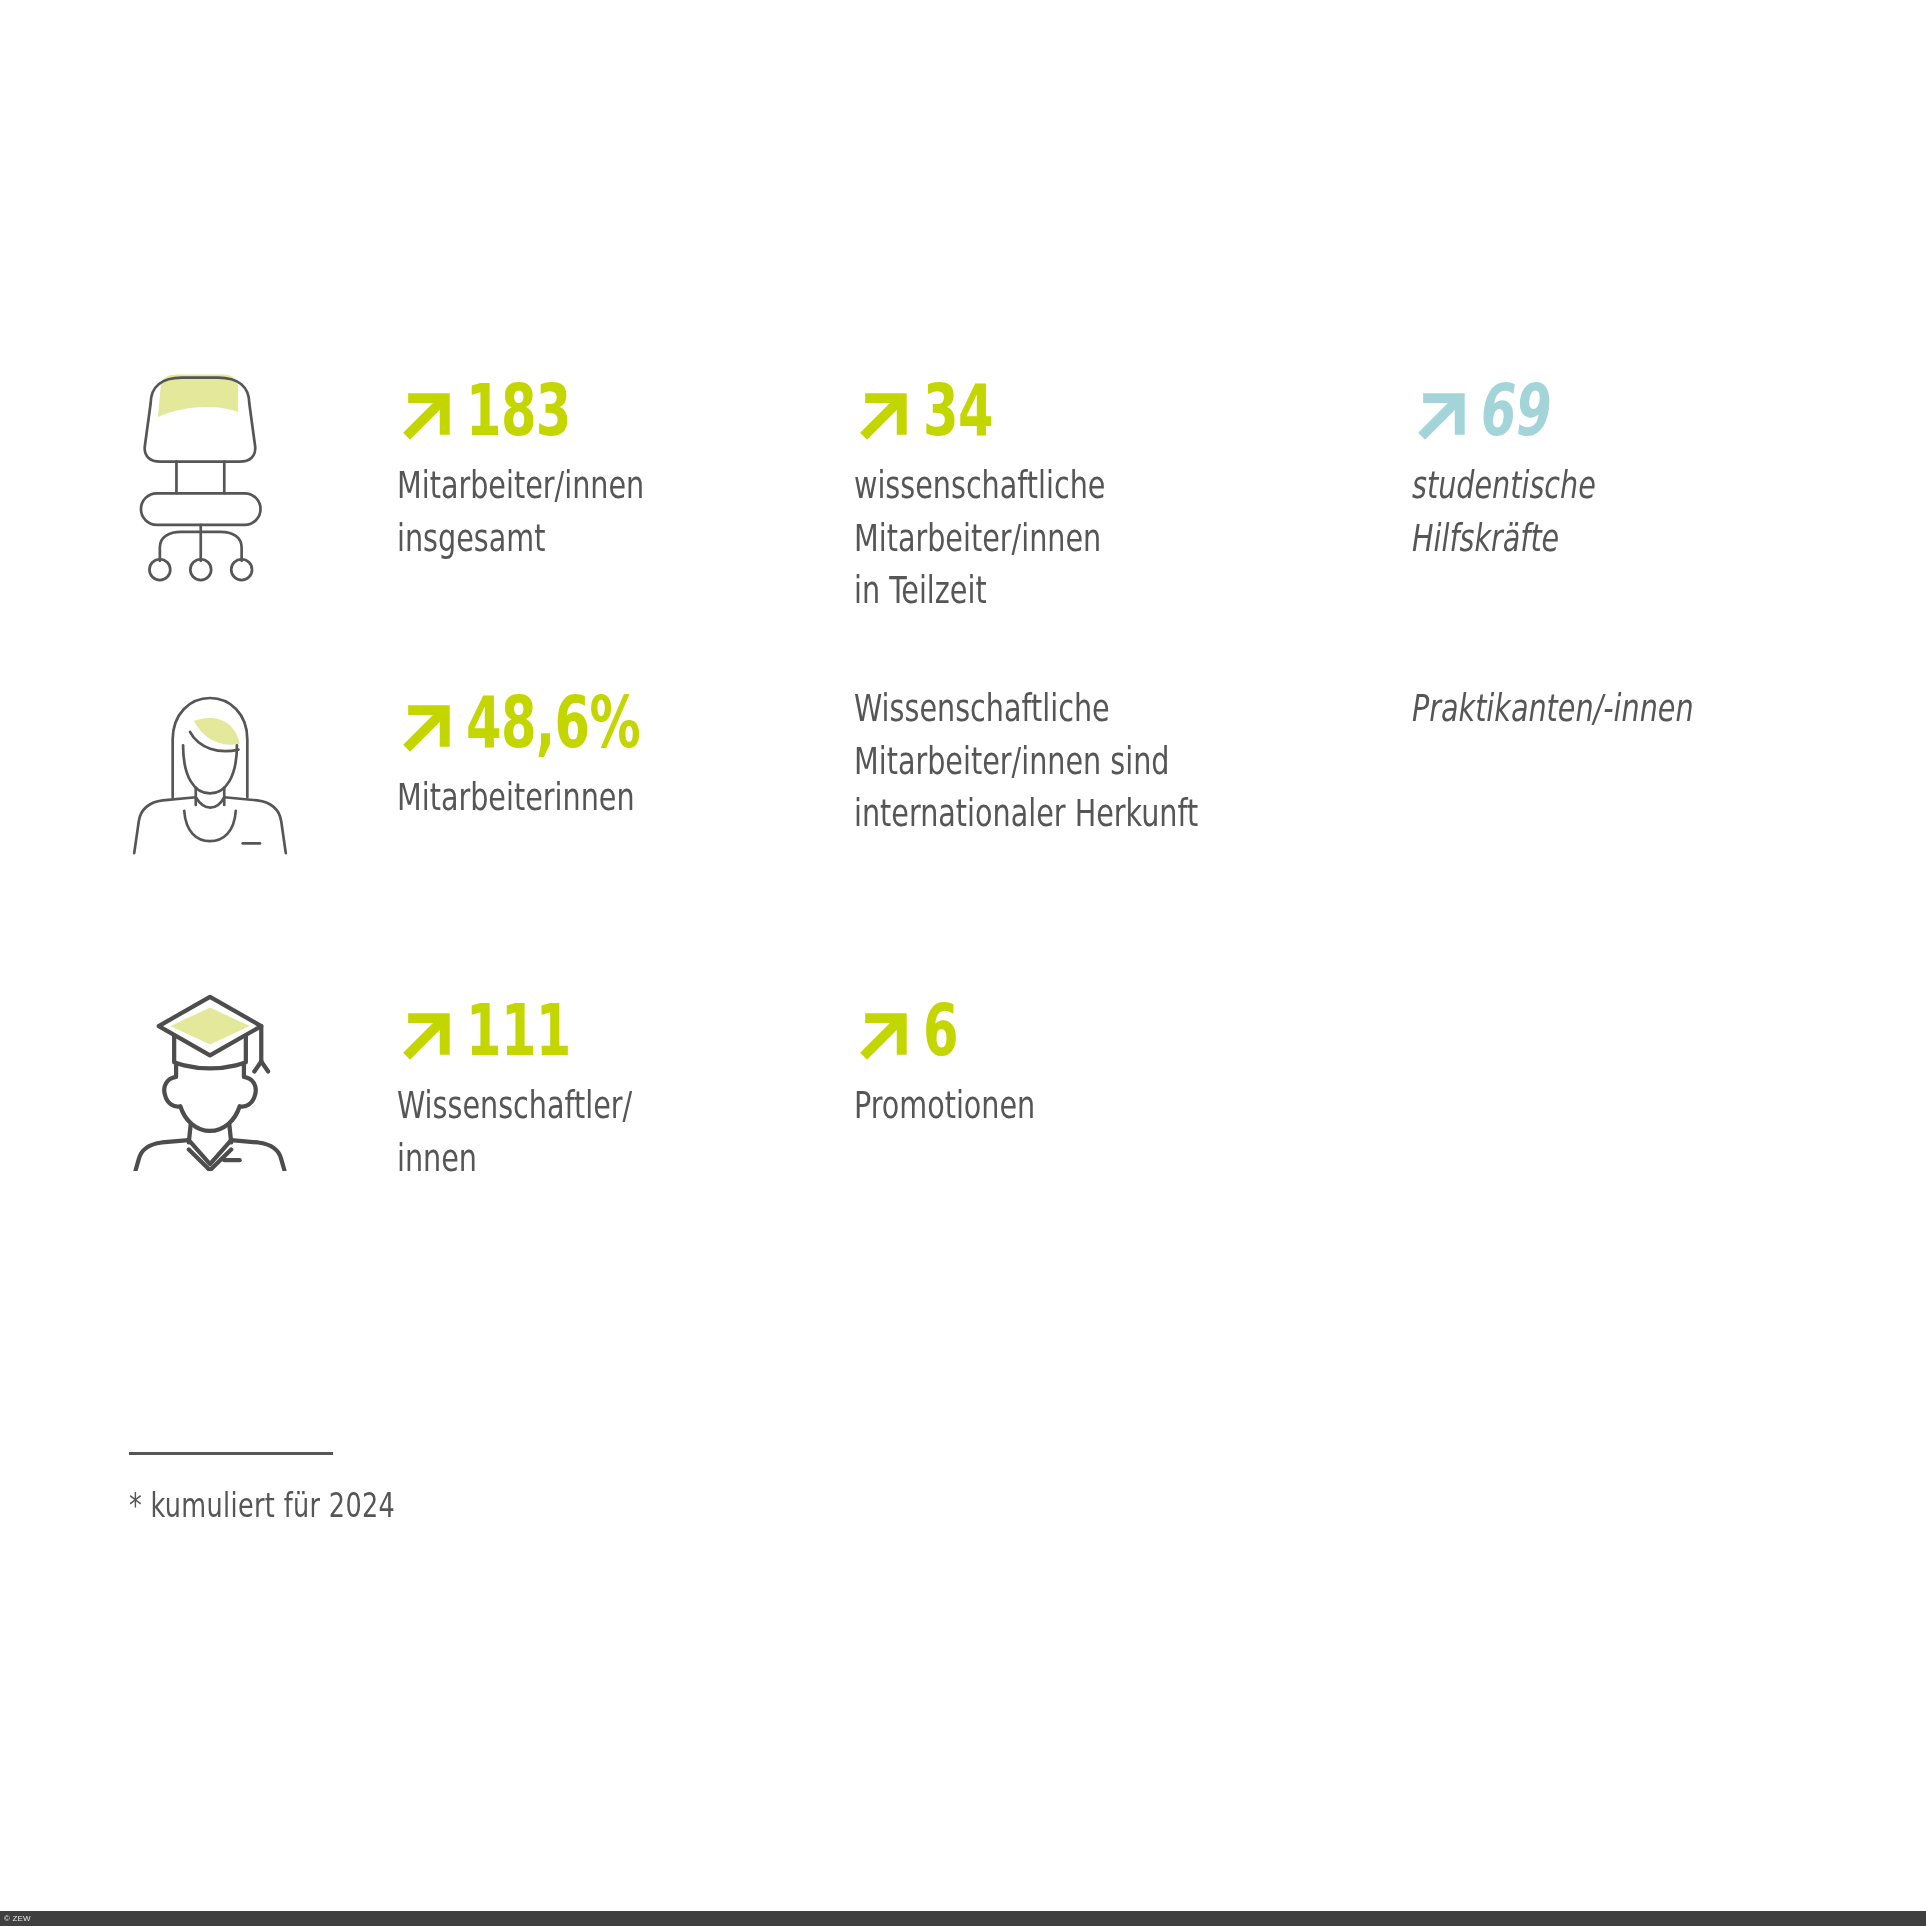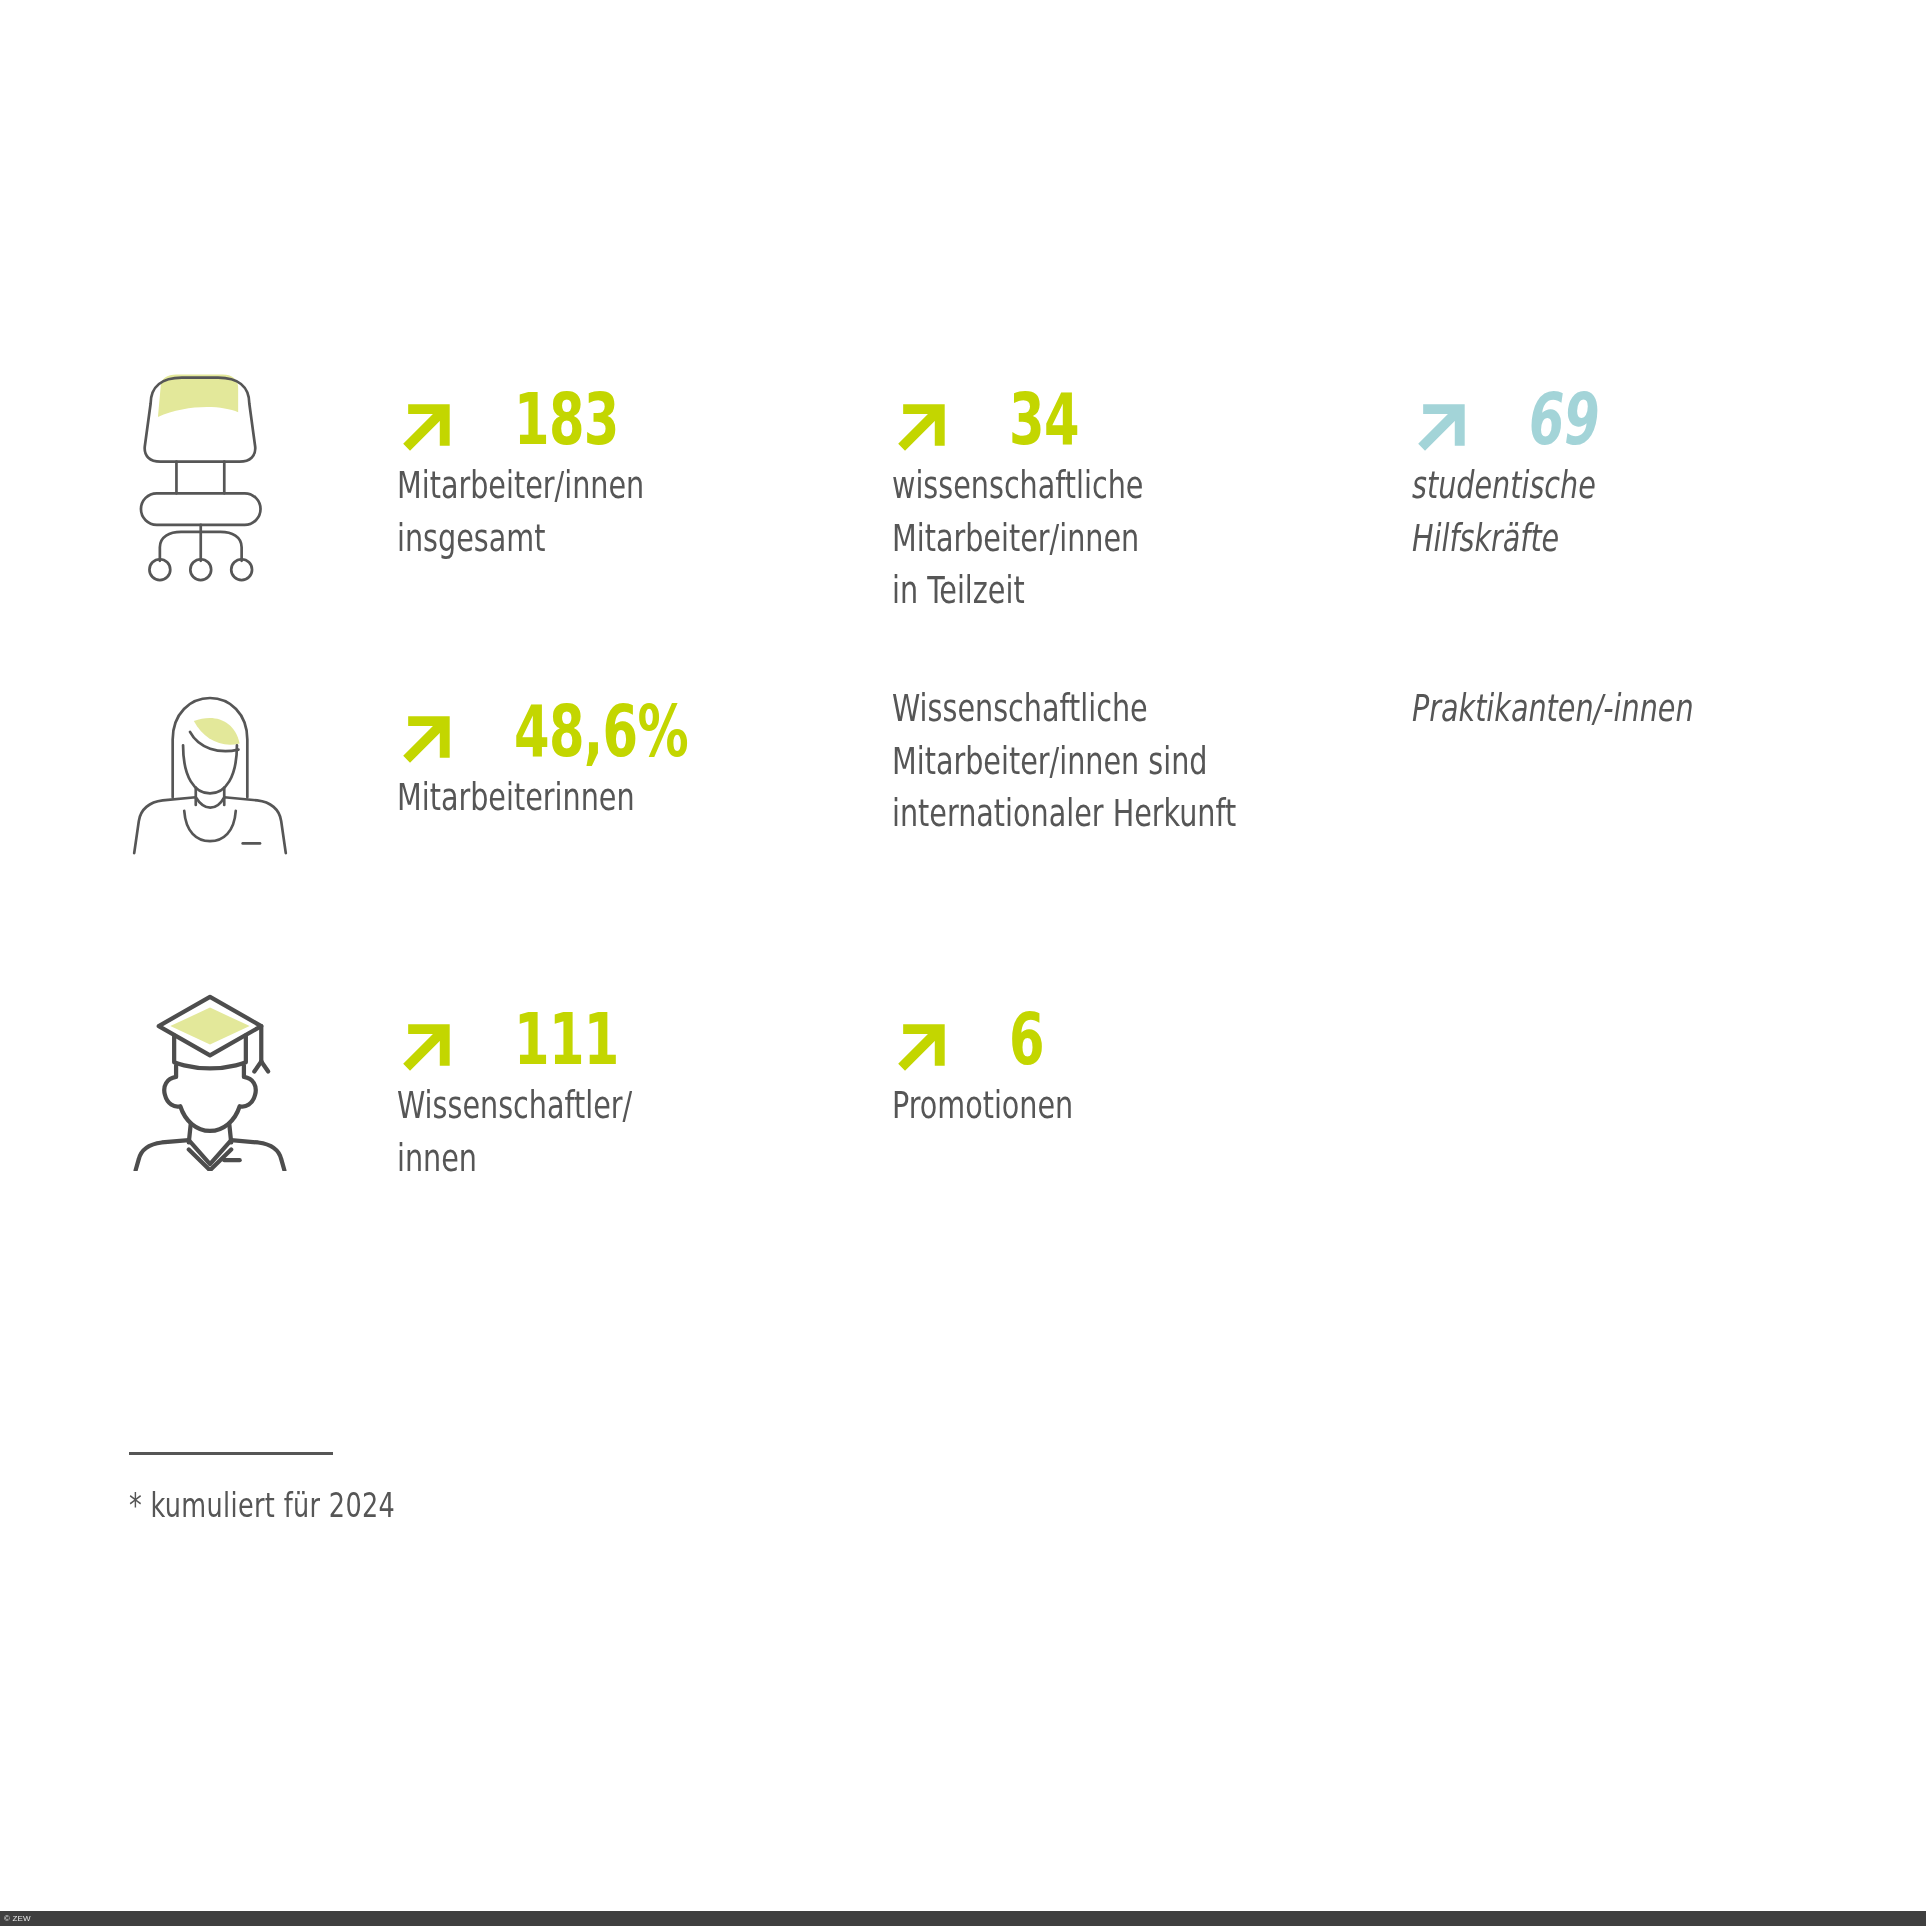--- a/index.html
+++ b/index.html
@@ -39,30 +39,29 @@
     width: 166px;
     height: 216px;
   }
   .icon-cell svg { display: block; }
 
   .stat {
     position: absolute;
     top: 0;
   }
   .col-1 { left: 270px;  width: 478px; }
-  .col-2 { left: 765px; width: 508px; }
+  .col-2 { left: 727px; width: 508px; }
   .col-3 { left: 1285px; width: 501px; font-style: italic; }
 
   .stat-head {
     display: flex;
-    align-items: flex-end;
+    align-items: center;
     white-space: nowrap;
     line-height: 1;
     height: 89px;
-    gap: 48px;
   }
 
   .arrow-icon {
     display: inline-block;
     width: 62px;
     height: 62px;
     flex: 0 0 auto;
     margin-top: 5.4px;
   }
   .arrow-icon svg { display:block; width:100%; height:100%; }

